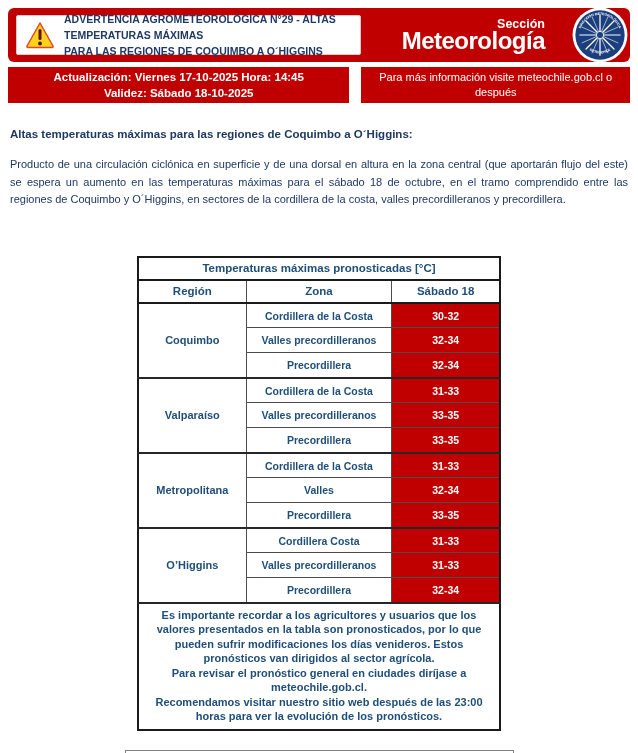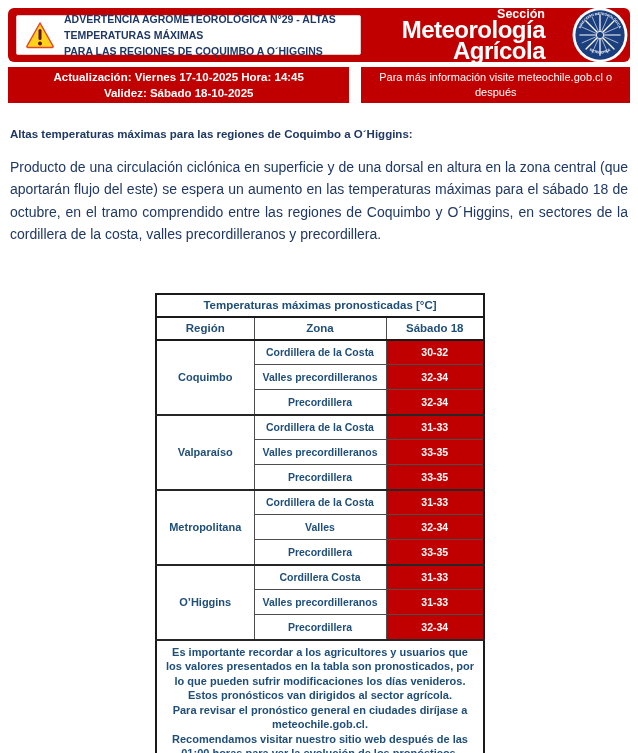--- a/index.html
+++ b/index.html
@@ -54,26 +54,26 @@
     display:flex; flex-direction:column; justify-content:center;
     text-align:center; line-height:1.4;
   }
   .update-box { width:353px; font-weight:bold; font-size:11.5px; }
   .info-box  { flex:1 1 auto; font-size:11px; }
 
   
   .heading { margin:25px 10px 0 10px; font-size:11.5px; font-weight:bold; color:#1F3864; }
   .para {
     margin:16px 10px 0 10px;
-    font-size:14px; color:#1F3864;
+    font-size:11px; color:#1F3864;
     text-align:justify; line-height:1.6;
   }
 
   
-  .tablewrap { width:328px; margin:47px auto 12px auto; }
+  .tablewrap { width:364px; margin:47px auto 12px auto; }
   table.fc { border-collapse:collapse; width:100%; table-layout:fixed; border:2px solid #1a1a1a; }
   table.fc col.c-region { width:98px; }
   table.fc col.c-zona   { width:132px; }
   table.fc col.c-dia    { width:98px; }
   table.fc td, table.fc th { border:1px solid #4d4d4d; text-align:center; vertical-align:middle; }
   .t-title { font-size:11.5px; font-weight:bold; color:#1F4E79; height:23px; border-bottom:2px solid #1a1a1a !important; }
   .t-colhead { font-size:11.5px; font-weight:bold; color:#1F4E79; height:23px; border-bottom:2px solid #1a1a1a !important; }
   .t-region { font-size:11px; font-weight:bold; color:#1F4E79; border-top:2px solid #262626 !important; }
   .t-zona { font-size:10.5px; font-weight:bold; color:#1F4E79; height:25px; }
   .t-val  { font-size:10.5px; font-weight:bold; color:#ffffff; background:#C00000; height:25px; }
@@ -106,21 +106,20 @@
       <circle cx="30" cy="45" r="4" fill="#5a1408"></circle>
     </svg>
     <div class="title-text">
       <div>ADVERTENCIA AGROMETEOROLÓGICA N°29 - ALTAS TEMPERATURAS MÁXIMAS</div>
       <div>PARA LAS REGIONES DE COQUIMBO A O´HIGGINS</div>
     </div>
   </div>
   <div class="brand">
     <span class="seccion">Sección</span>
     <span class="big">Meteorología</span>
-    <span class="big">Agrícola</span>
   </div>
   <svg class="emblem" viewBox="0 0 100 100">
     <defs>
       <path id="arcTop" d="M 14,50 A 36,36 0 0 1 86,50" fill="none"></path>
       <path id="arcBot" d="M 18,58 A 33,33 0 0 0 82,58" fill="none"></path>
     </defs>
     <circle cx="50" cy="50" r="49" fill="#ffffff"></circle>
     <circle cx="50" cy="50" r="44" fill="#1B3F7E"></circle>
     <g stroke="#ffffff" stroke-width="2.2" stroke-linecap="round">
       <line x1="50" y1="50" x2="50" y2="14"></line>
@@ -235,21 +234,21 @@
     </tr>
     <tr>
       <td class="t-zona">Precordillera</td>
       <td class="t-val">32-34</td>
     </tr>
 
     <tr>
       <td class="t-note" colspan="3">
         <div>Es importante recordar a los agricultores y usuarios que los valores presentados en la tabla son pronosticados, por lo que pueden sufrir modificaciones los días venideros. Estos pronósticos van dirigidos al sector agrícola.</div>
         <div>Para revisar el pronóstico general en ciudades diríjase a meteochile.gob.cl.</div>
-        <div>Recomendamos visitar nuestro sitio web después de las 01:00 horas para ver la evolución de los pronósticos.</div>
+        <div>Recomendamos visitar nuestro sitio web después de las 23:00 horas para ver la evolución de los pronósticos.</div>
       </td>
     </tr>
   </tbody>
     </table>
 </div>
 
 <div class="bottom-box">
   <div>ADVERTENCIA AGROMETEOROLÓGICA REDACTADA EN BASE A LOS</div>
 
 </div>

